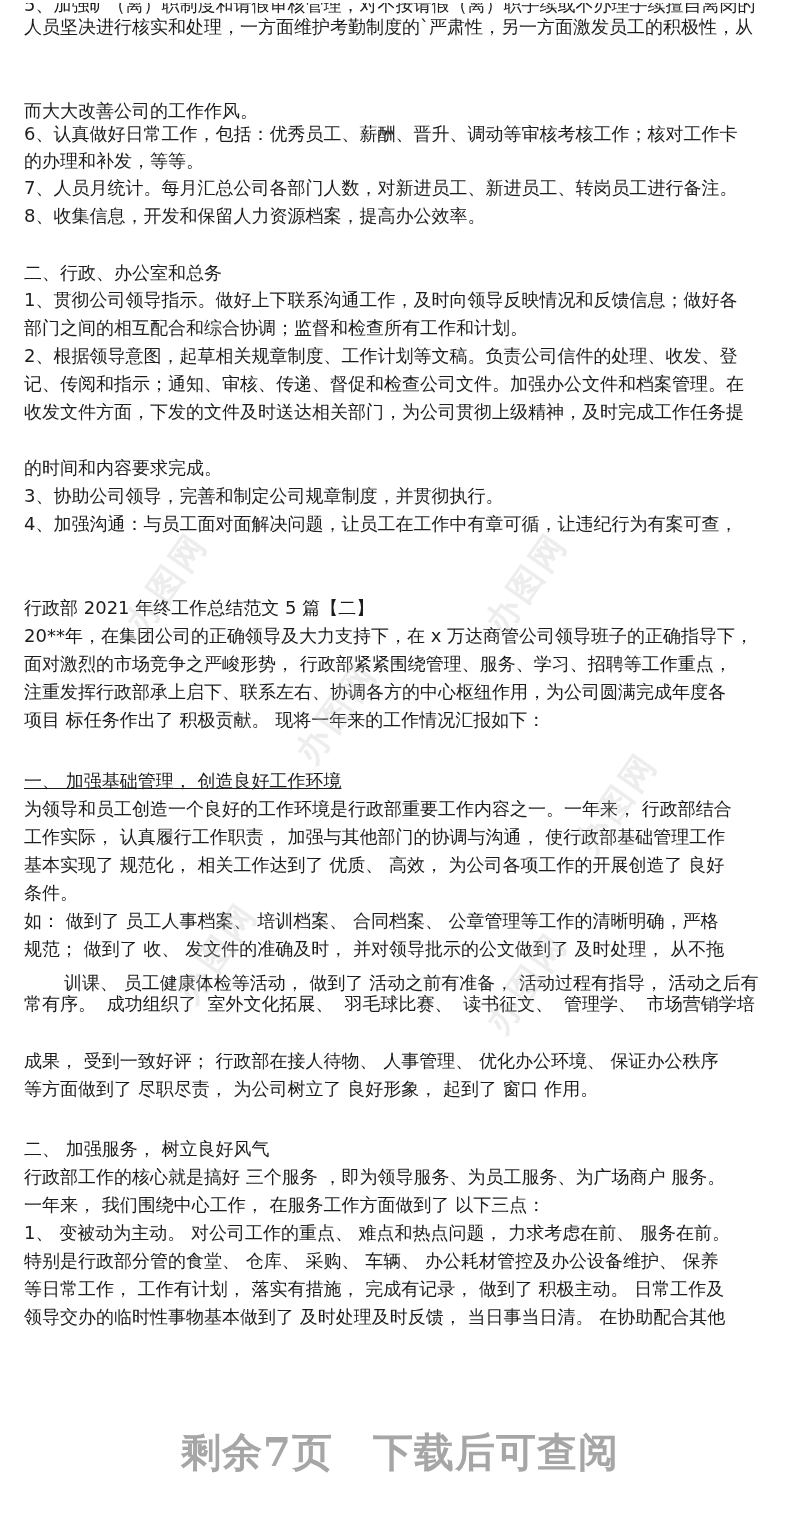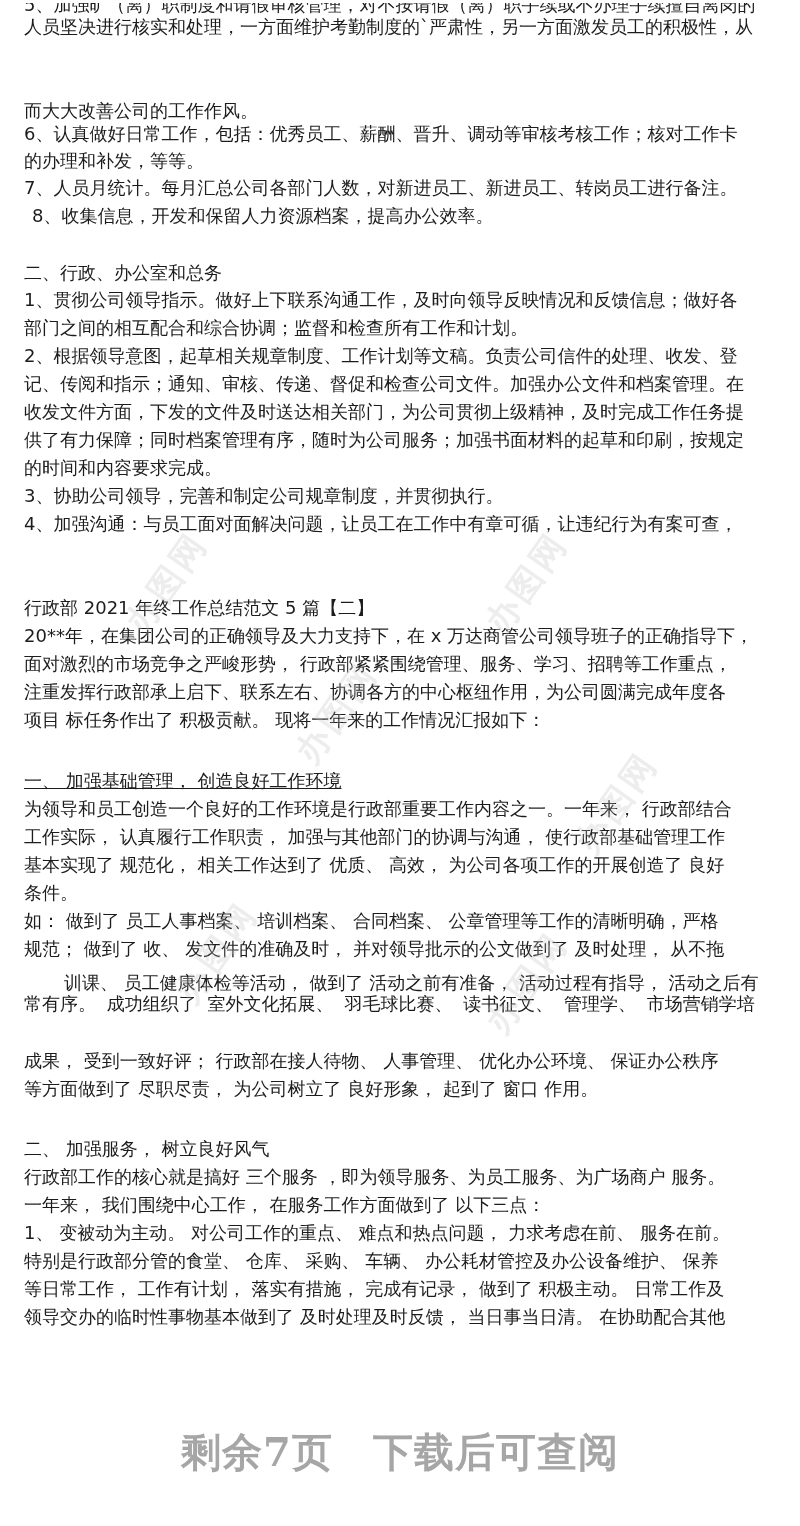--- a/index.html
+++ b/index.html
@@ -61,28 +61,27 @@
 </head>
 <body>
 
 <div class="page" id="page">
     <div class="line cutoff" style="top: -6px;">5、加强旷（离）职制度和请假审核管理，对不按请假（离）职手续或不办理手续擅自离岗的</div>
     <div class="line" style="top: 16px;">人员坚决进行核实和处理，一方面维护考勤制度的`严肃性，另一方面激发员工的积极性，从</div>
     <div class="line" style="top: 100px;">而大大改善公司的工作作风。</div>
     <div class="line" style="top: 123px;">6、认真做好日常工作，包括：优秀员工、薪酬、晋升、调动等审核考核工作；核对工作卡</div>
     <div class="line" style="top: 150px;">的办理和补发，等等。</div>
     <div class="line" style="top: 177px;">7、人员月统计。每月汇总公司各部门人数，对新进员工、新进员工、转岗员工进行备注。</div>
-    <div class="line" style="top: 205px; margin-left: 8px;">8、收集信息，开发和保留人力资源档案，提高办公效率。</div>
+    <div class="line" style="top: 205px;">8、收集信息，开发和保留人力资源档案，提高办公效率。</div>
     <div class="line" style="top: 262px;">二、行政、办公室和总务</div>
     <div class="line" style="top: 289px;">1、贯彻公司领导指示。做好上下联系沟通工作，及时向领导反映情况和反馈信息；做好各</div>
     <div class="line" style="top: 317px;">部门之间的相互配合和综合协调；监督和检查所有工作和计划。</div>
     <div class="line" style="top: 345px;">2、根据领导意图，起草相关规章制度、工作计划等文稿。负责公司信件的处理、收发、登</div>
     <div class="line" style="top: 373px;">记、传阅和指示；通知、审核、传递、督促和检查公司文件。加强办公文件和档案管理。在</div>
     <div class="line" style="top: 401px;">收发文件方面，下发的文件及时送达相关部门，为公司贯彻上级精神，及时完成工作任务提</div>
-    <div class="line" style="top: 429px;">供了有力保障；同时档案管理有序，随时为公司服务；加强书面材料的起草和印刷，按规定</div>
     <div class="line" style="top: 457px;">的时间和内容要求完成。</div>
     <div class="line" style="top: 485px;">3、协助公司领导，完善和制定公司规章制度，并贯彻执行。</div>
     <div class="line" style="top: 513px;">4、加强沟通：与员工面对面解决问题，让员工在工作中有章可循，让违纪行为有案可查，</div>
     <div class="line" style="top: 597px;">行政部 2021 年终工作总结范文 5 篇【二】</div>
     <div class="line" style="top: 625px;">20**年，在集团公司的正确领导及大力支持下，在 x 万达商管公司领导班子的正确指导下，</div>
     <div class="line" style="top: 653px;">面对激烈的市场竞争之严峻形势，  行政部紧紧围绕管理、服务、学习、招聘等工作重点，</div>
     <div class="line" style="top: 681px;">注重发挥行政部承上启下、联系左右、协调各方的中心枢纽作用，为公司圆满完成年度各</div>
     <div class="line" style="top: 709px;">项目  标任务作出了  积极贡献。  现将一年来的工作情况汇报如下：</div>
     <div class="line" style="top: 770px; text-decoration: underline;">一、  加强基础管理，   创造良好工作环境</div>
     <div class="line" style="top: 798px;">为领导和员工创造一个良好的工作环境是行政部重要工作内容之一。一年来，  行政部结合</div>

